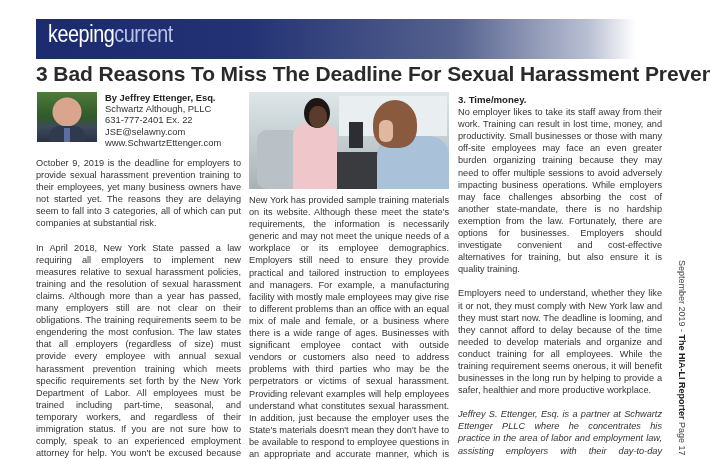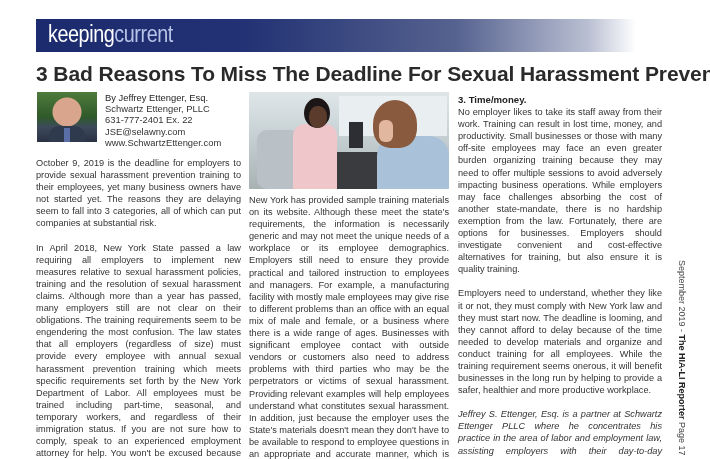--- a/index.html
+++ b/index.html
@@ -1,21 +1,21 @@
 <!DOCTYPE html>
 <html><head>
   <meta charset="utf-8">
   <style>
     html, body { margin: 0; padding: 0; }
     body {
       width: 710px; height: 459px; background: #ffffff; position: relative; overflow: hidden;
       font-family: "Liberation Sans", sans-serif; color: #2b2b2b;
     }
     .banner {
-      position: absolute; left: 36px; top: 19px; width: 270px; height: 33px;
+      position: absolute; left: 36px; top: 19px; width: 270px; height: 40px;
       background: linear-gradient(90deg, #1c2a6e 0%, #223274 35%, #56628f 70%, #b9bfd2 92%, #ffffff 100%);
       width: 600px;
     }
     .banner .logo {
       position: absolute; left: 12px; top: 2px; font-size: 23px; color: #ffffff; letter-spacing: -0.5px;
       font-family: "Liberation Sans Narrow", "Liberation Sans", sans-serif;
       transform: scaleX(0.86); transform-origin: left center;
     }
     .banner .logo b { font-weight: normal; }
     .banner .logo span { color: #b8c3e8; }
@@ -36,21 +36,21 @@
                   linear-gradient(180deg, #4f7a3c 0%, #2f5a2a 50%, #3d4a5c 70%, #2a3244 100%);
     }
     .author-photo .suit {
       position: absolute; left: 12px; bottom: 0; width: 36px; height: 16px; background: #2f3a4f;
       border-radius: 10px 10px 0 0;
     }
     .author-photo .shirt {
       position: absolute; left: 27px; bottom: 0; width: 6px; height: 14px; background: #5a6fa8;
     }
     .author-info { position: absolute; left: 105px; top: 92px; font-size: 9.4px; line-height: 11.2px; color: #333; }
-    .author-info .name { font-weight: normal; color: #222; }
+    .author-info .name { font-weight: bold; color: #222; }
     .article-photo {
       position: absolute; left: 249px; top: 92px; width: 200px; height: 97px; overflow: hidden;
       background: linear-gradient(180deg, #dfe6e8 0%, #c9d3d6 40%, #a9b2b3 100%);
     }
     .ap-window { position: absolute; left: 90px; top: 4px; width: 108px; height: 40px; background: #e9eef0; }
     .ap-desk { position: absolute; left: 60px; top: 60px; width: 90px; height: 37px; background: #3a3b3f; }
     .ap-monitor { position: absolute; left: 100px; top: 30px; width: 14px; height: 26px; background: #2c2e33; }
     .ap-chair { position: absolute; left: 8px; top: 38px; width: 44px; height: 59px; background: #b9c0c6; border-radius: 10px; }
     .ap-woman1-hair { position: absolute; left: 55px; top: 6px; width: 26px; height: 30px; background: #1c1716; border-radius: 50%; }
     .ap-woman1-face { position: absolute; left: 60px; top: 14px; width: 18px; height: 22px; background: #5a3b2c; border-radius: 45%; }
@@ -74,21 +74,21 @@
 
 <div class="headline">3 Bad Reasons To Miss The Deadline For Sexual Harassment Prevention Training</div>
 
 <div class="author-photo">
   <div class="suit"></div>
     <div class="shirt"></div>
 </div>
 
 <div class="author-info">
   <div class="name">By Jeffrey Ettenger, Esq.</div>
-  <div>Schwartz Ettenger, PLLC</div>
+  <div>Schwartz Although, PLLC</div>
   <div>631-777-2401 Ex. 22</div>
   <div>JSE@selawny.com</div>
   <div>www.SchwartzEttenger.com</div>
 </div>
 
 <div class="article-photo">
   <div class="ap-window"></div>
   <div class="ap-chair"></div>
   <div class="ap-desk"></div>
   <div class="ap-monitor"></div>

